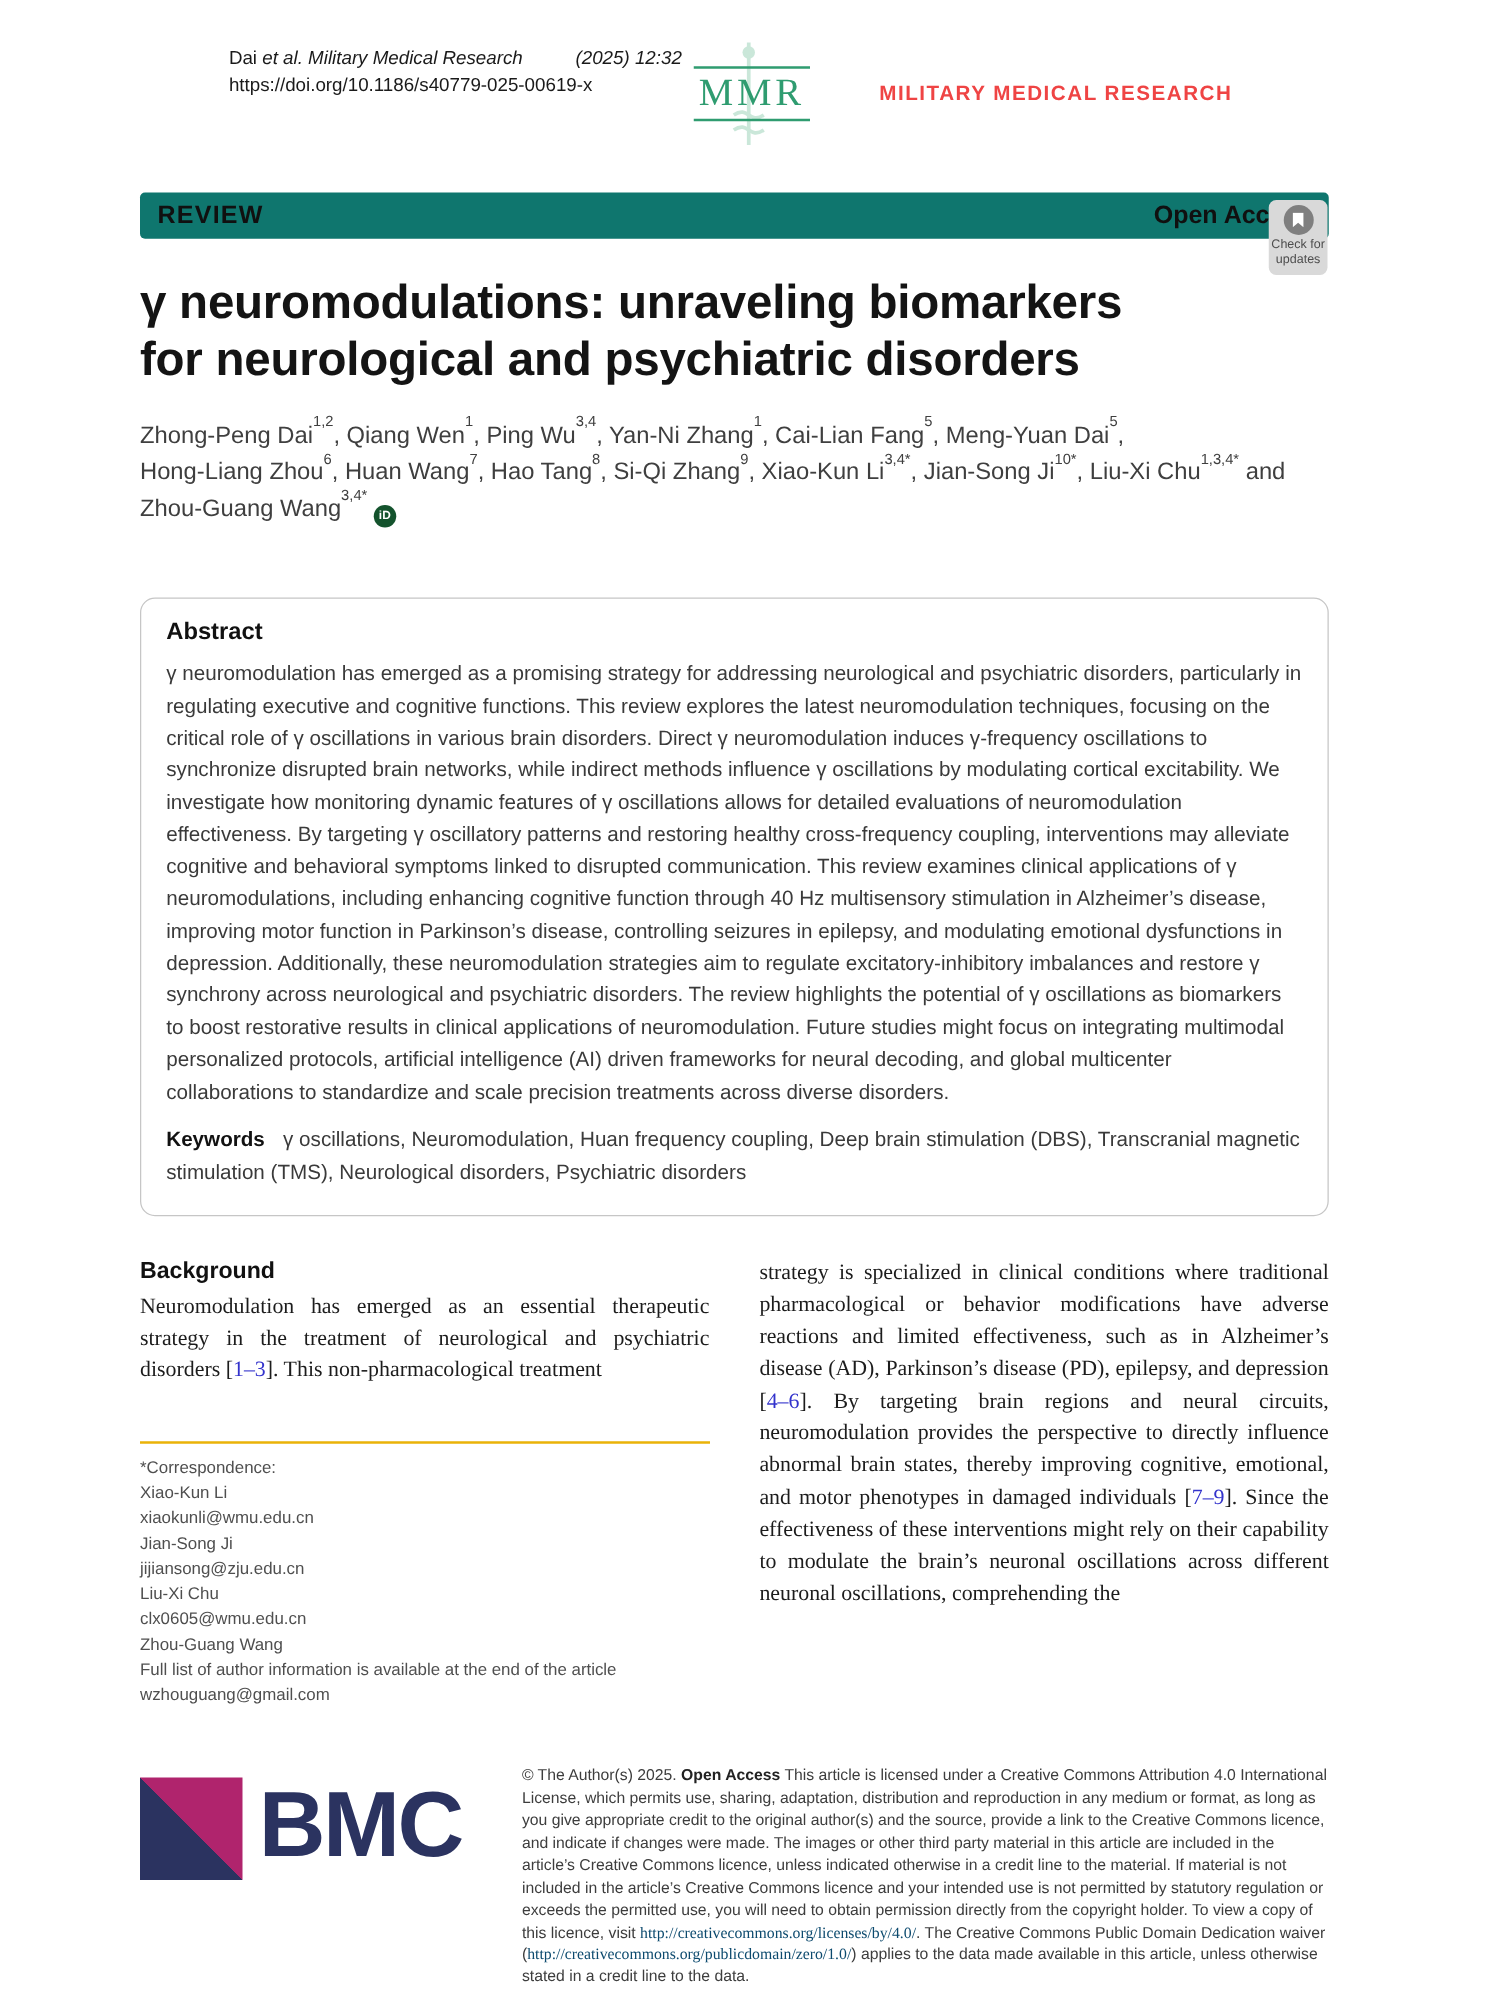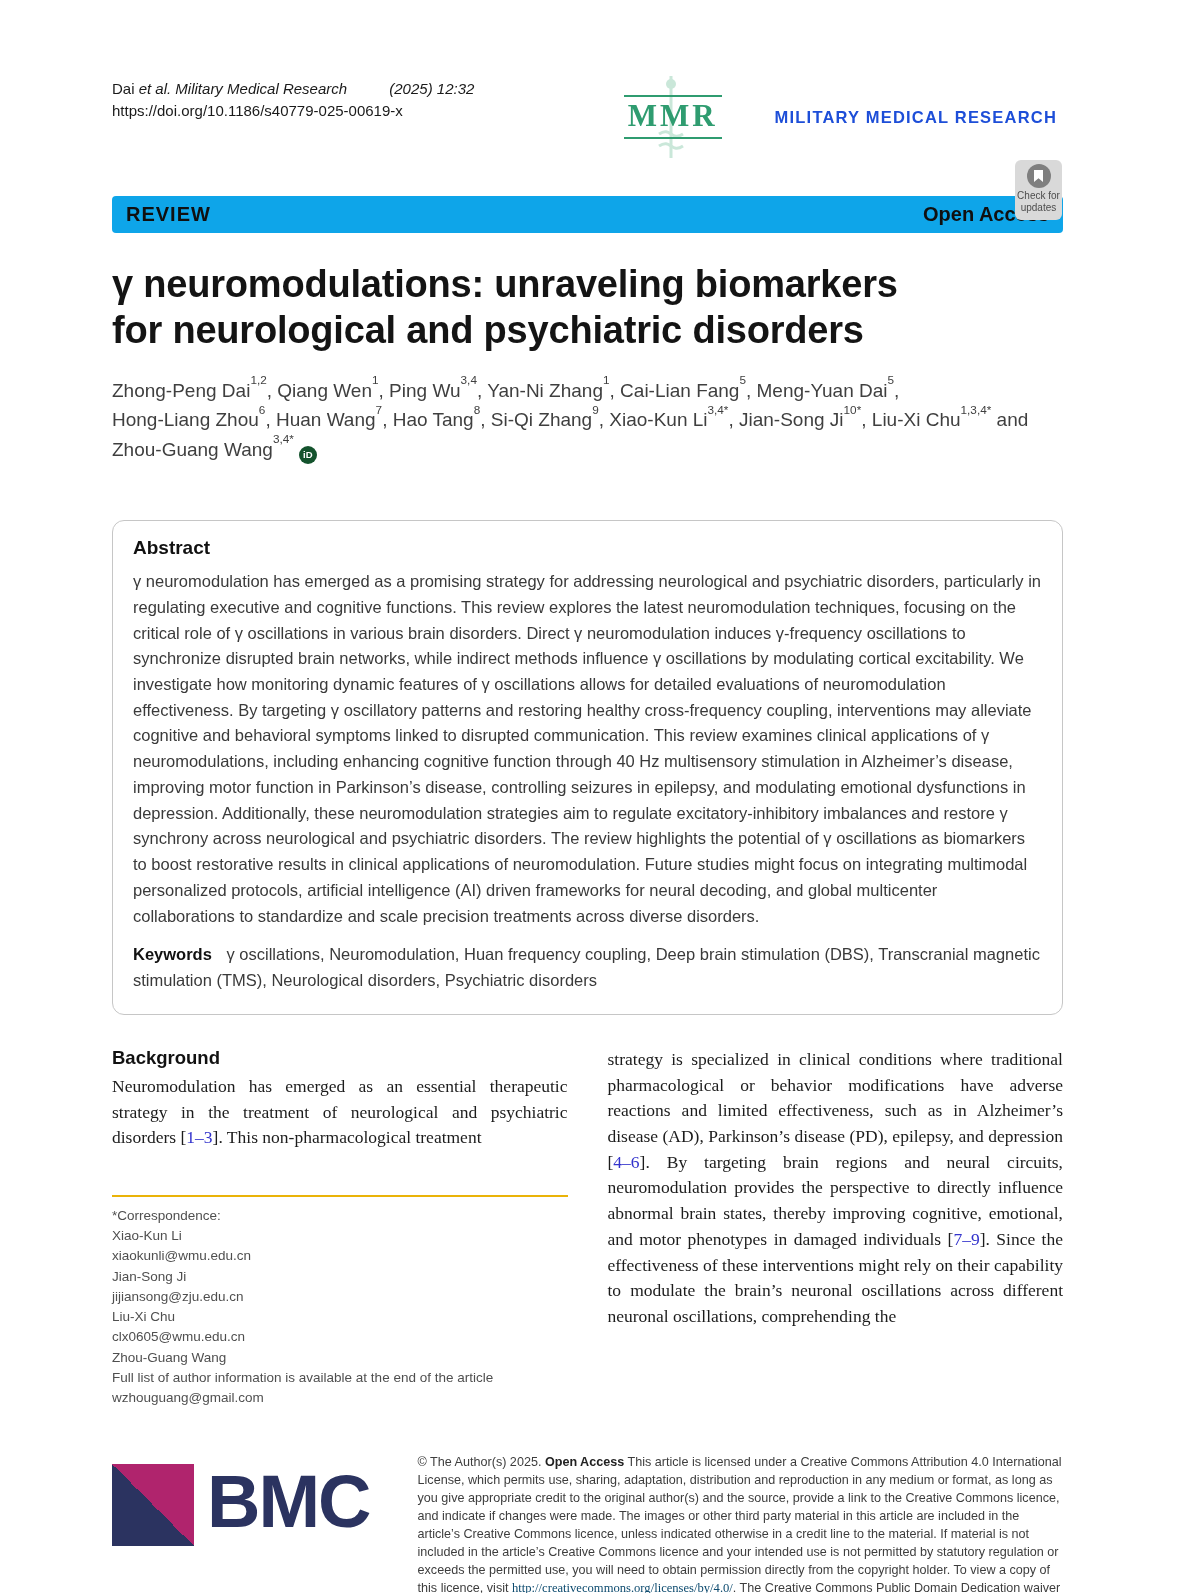--- a/index.html
+++ b/index.html
@@ -1,36 +1,36 @@
 <!DOCTYPE html>
 <html><head>
 <meta charset="utf-8">
 <style>
   * { margin:0; padding:0; box-sizing:border-box; }
   body { width:1200px; height:1593px; background:#ffffff; font-family:"Liberation Sans", sans-serif; color:#222; }
   .page { position:relative; width:1200px; height:1593px; overflow:hidden; }
   .content { position:relative; margin-left:112px; width:951px; }
 
   
-  .hdr { display:flex; justify-content:space-between; align-items:flex-start; padding-top:76px; }
+  .hdr { display:flex; justify-content:center; align-items:flex-start; padding-top:34px; }
   .cite { font-size:15px; color:#1a1a1a; line-height:1.75; }
   .cite .it { font-style:italic; }
   .cite .vol { font-style:italic; margin-left:38px; }
   .doi { font-size:15px; color:#1a1a1a; }
 
   
   .jlogo { display:flex; align-items:center; gap:14px; margin-top:4px; position:relative; padding-right:6px; }
   .mmr-wrap { position:relative; width:112px; height:74px; display:flex; align-items:center; justify-content:center; }
   .mmr-emblem { position:absolute; left:34px; top:-6px; opacity:.55; }
   .mmr { position:relative; border-top:2px solid #2f9c70; border-bottom:2px solid #2f9c70; padding:1px 4px 3px 4px;
-         font-family:"Liberation Serif", serif; font-size:31px; color:#2f9c70; letter-spacing:3px; font-weight:700; }
-  .jname { font-size:16.5px; font-weight:bold; letter-spacing:1.2px; color:#1d4ed8; white-space:nowrap;margin-left:32px; }
+         font-family:"Liberation Serif", serif; font-size:31px; color:#2f9c70; letter-spacing:3px; font-weight:400; }
+  .jname { font-size:16.5px; font-weight:bold; letter-spacing:1.2px; color:#ef4444; white-space:nowrap;margin-left:32px; }
 
   
-  .bar { margin-top:42px; height:37px; background:#0ea5e9; border-radius:4px; display:flex; align-items:center;
+  .bar { margin-top:42px; height:37px; background:#0f766e; border-radius:4px; display:flex; align-items:center;
          justify-content:space-between; padding:0 14px; }
   .bar .lbl { font-size:20px; font-weight:bold; color:#101010; letter-spacing:1px; }
   .bar .oa  { font-size:20px; font-weight:bold; color:#101010; }
 
   
   .title { margin-top:28px; width:890px; font-size:38px; font-weight:600; color:#141414; line-height:1.22; letter-spacing:-0.2px; }
 
   
   .badge { position:absolute; left:903px; top:160px; width:47px; height:60px; background:#d9d9d9; border-radius:6px;
            display:flex; flex-direction:column; align-items:center; padding-top:4px; cursor:pointer; }

